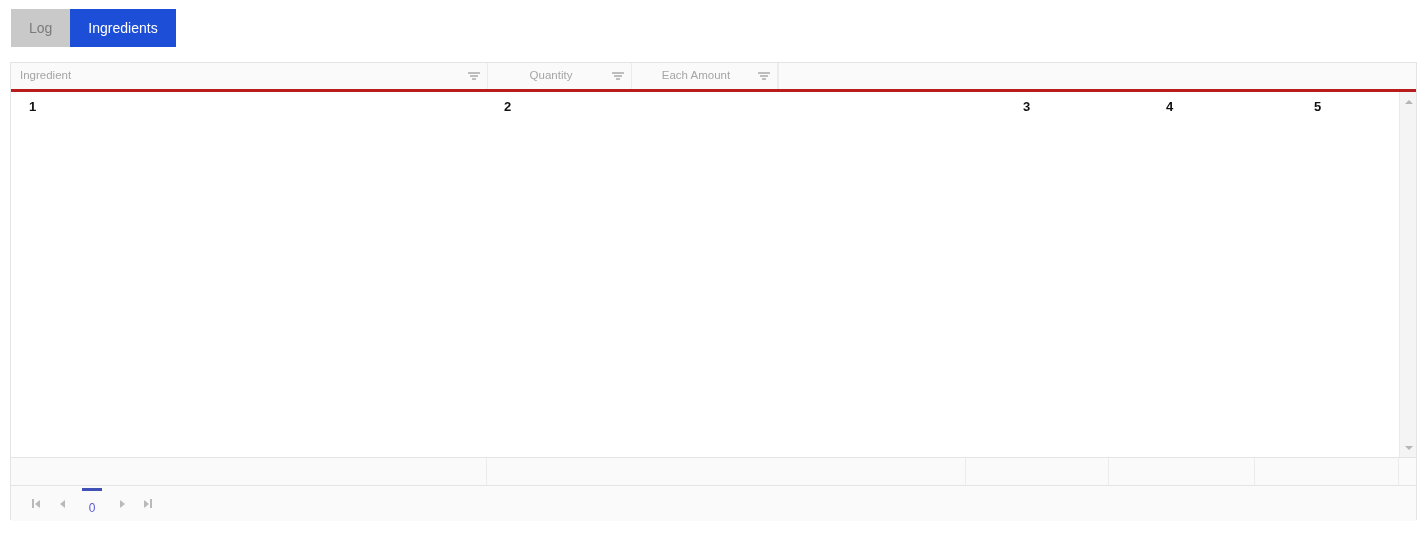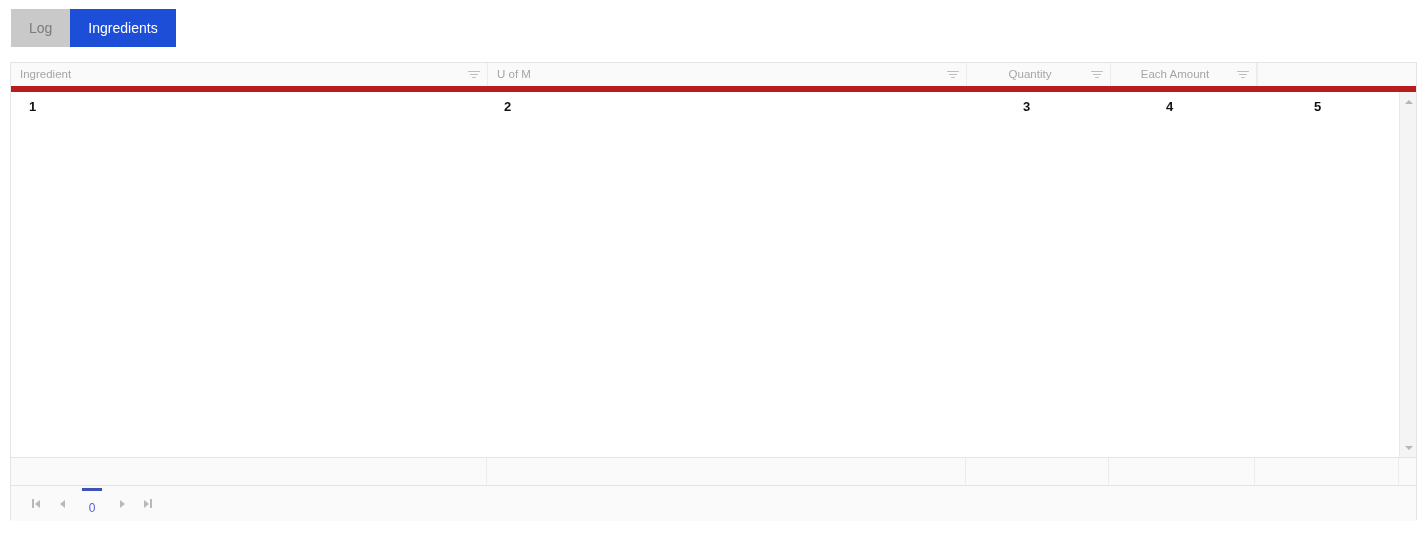--- a/index.html
+++ b/index.html
@@ -56,21 +56,21 @@
     background: #ffffff;
     font-size: 12px;
     color: #333;
   }
 
   
   .grid-header {
     display: flex;
     height: 29px;
     background: #fafafa;
-    border-bottom: 6px solid #b91c1c;
+    border-bottom: 3px solid #b91c1c;
     box-sizing: border-box;
   }
   .hcell {
     display: flex;
     align-items: center;
     height: 100%;
     box-sizing: border-box;
     border-right: 1px solid #ececec;
     padding: 0 6px 0 9px;
     position: relative;
@@ -267,28 +267,20 @@
 
   <div class="grid-header">
     <div class="hcell left" style="width:477px">
       <span class="htitle">Ingredient</span>
       <span class="filter-icon">
           <i></i>
           <i></i>
           <i></i>
         </span>
     </div>
-    <div class="hcell left" style="width:479px">
-      <span class="htitle">U of M</span>
-      <span class="filter-icon">
-          <i></i>
-          <i></i>
-          <i></i>
-        </span>
-    </div>
     <div class="hcell center" style="width:144px">
       <span class="htitle">Quantity</span>
       <span class="filter-icon">
           <i></i>
           <i></i>
           <i></i>
         </span>
     </div>
     <div class="hcell center" style="width:146px">
       <span class="htitle">Each Amount</span>

